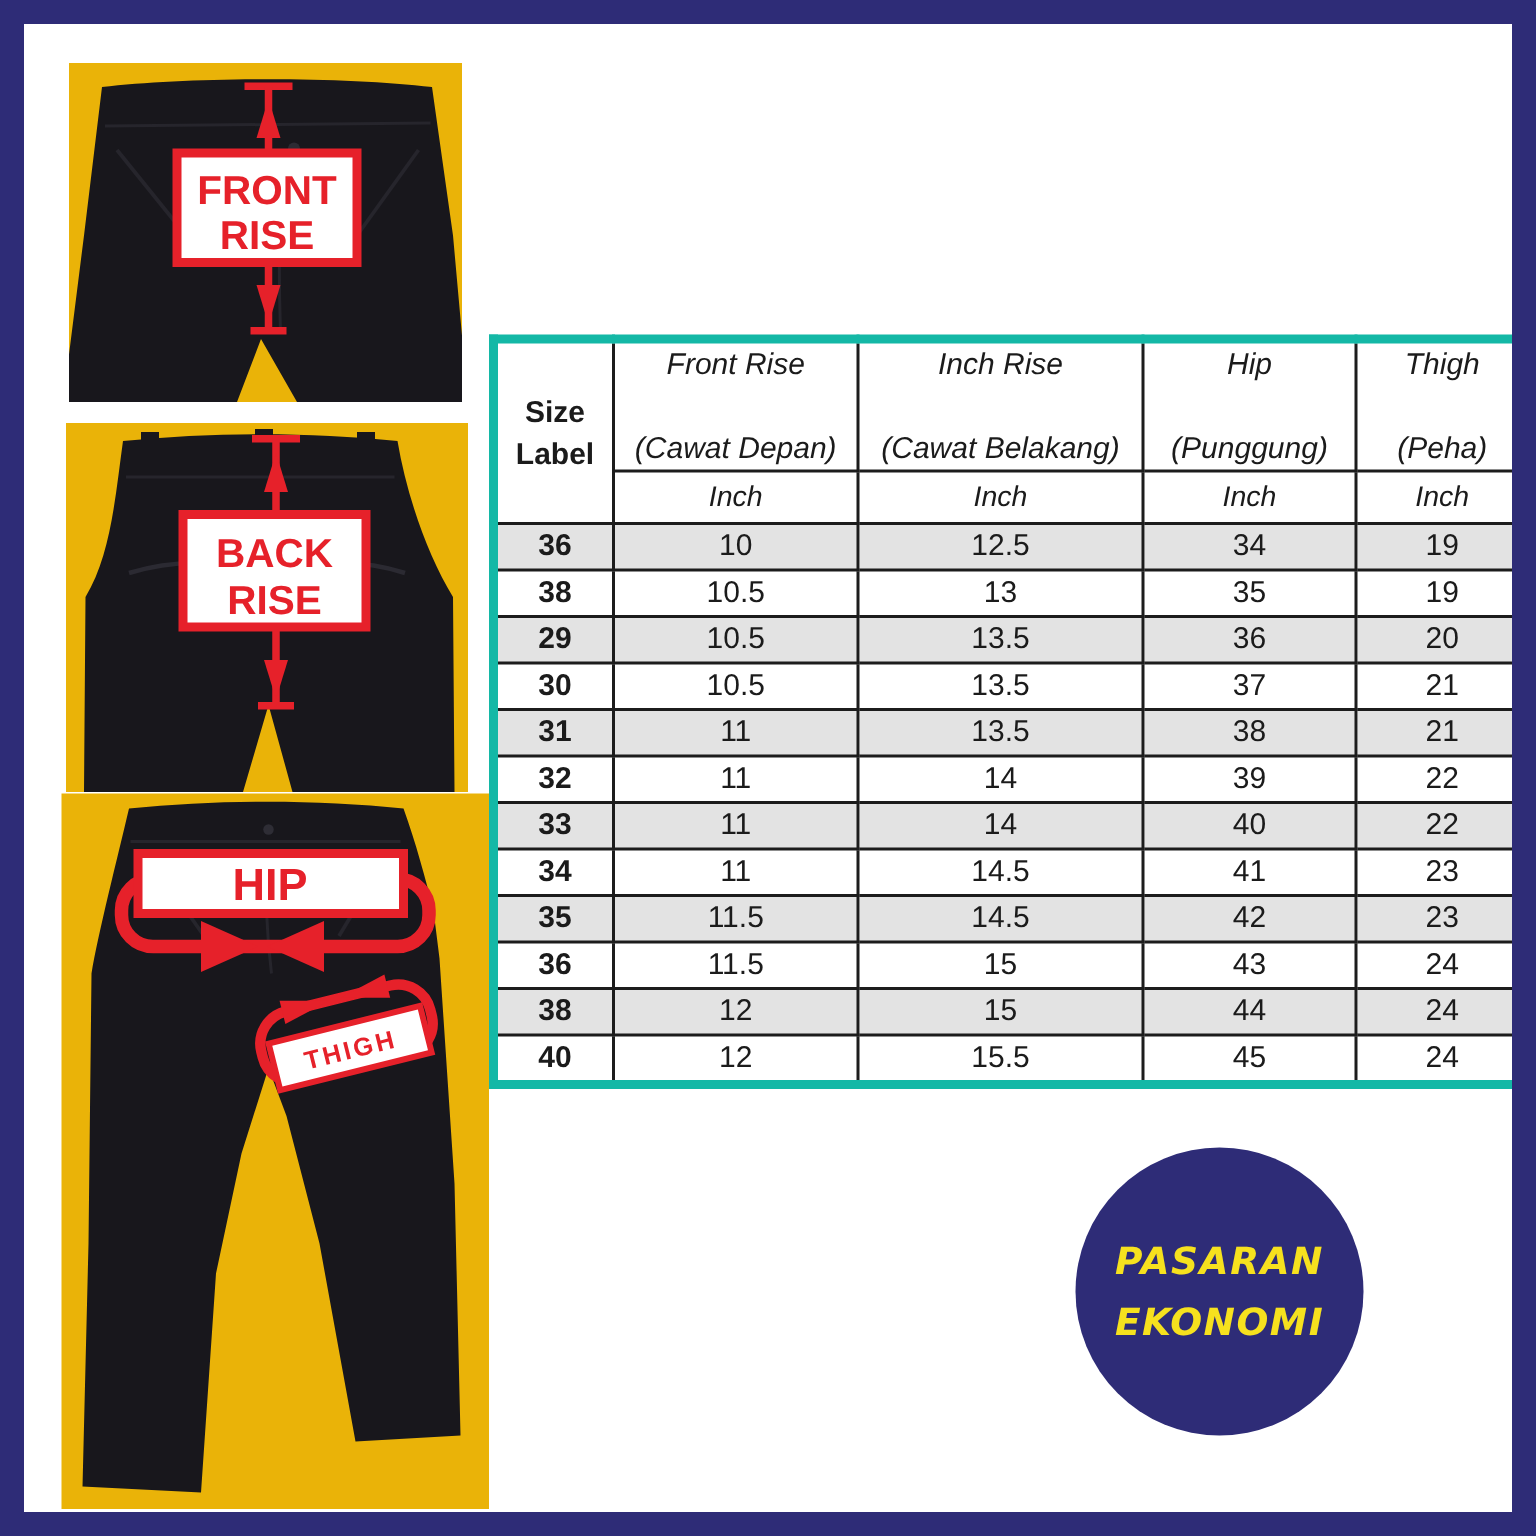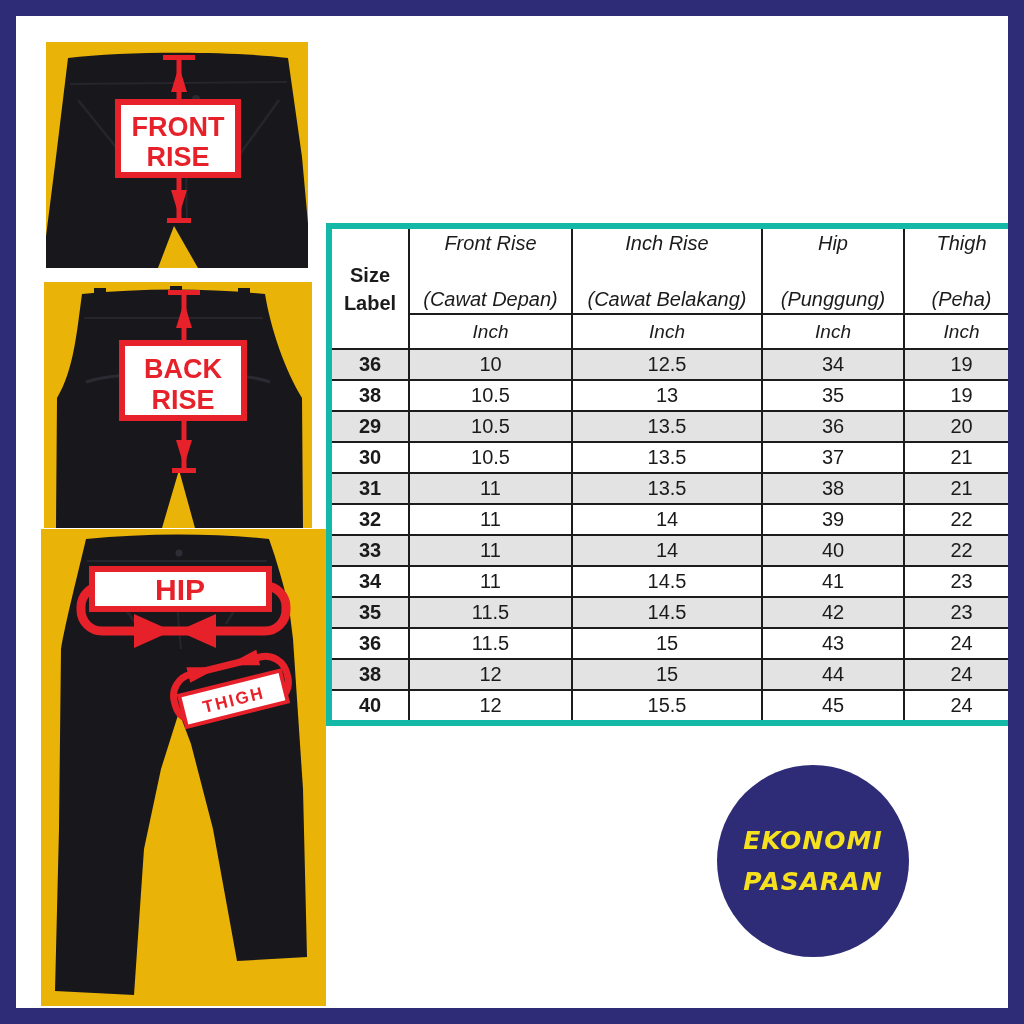--- a/index.html
+++ b/index.html
@@ -250,17 +250,17 @@
     <td>12</td>
     <td>15.5</td>
     <td>45</td>
     <td>24</td>
   </tr>
         </tbody>
     </table>
   </div>
 
   <div class="badge">
+    <div class="badge-line l1">PASARAN</div>
     <div class="badge-line l2">EKONOMI</div>
-    <div class="badge-line l1">PASARAN</div>
   </div>
 
 </div>
 
 </body></html>

